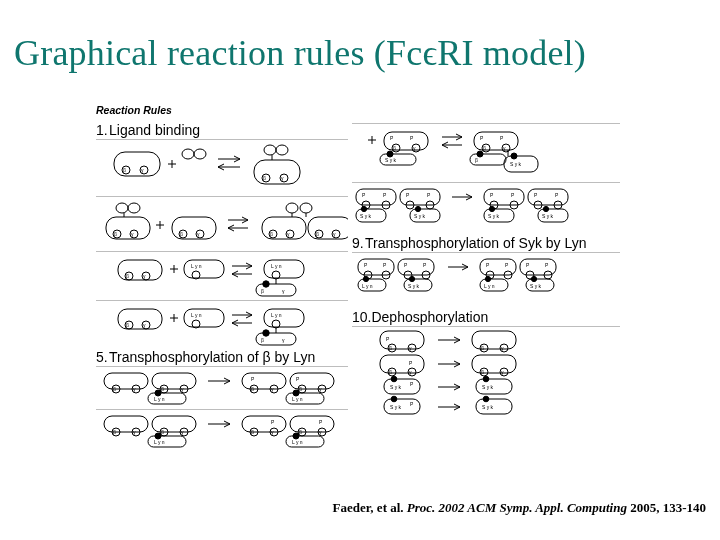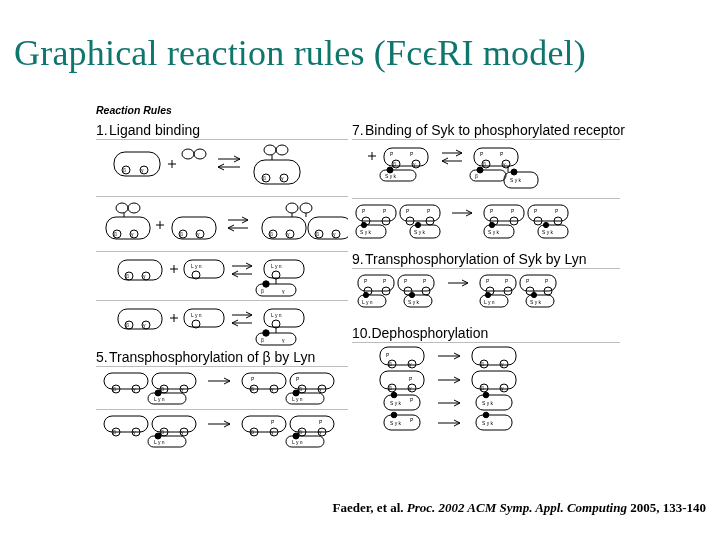--- a/index.html
+++ b/index.html
@@ -310,23 +310,20 @@
           </g>
         </svg>
       </div>
     </div>
 
   </div>
 
   <div class="col-right">
 
     <div class="rule">
-      <div class="rule-label">
-        <span class="num">7.</span><span>Binding of Syk to phosphorylated receptor</span>
-      </div>
       <div class="rule-rule-line"></div>
       <div class="rule-body">
         <svg width="268" height="54" viewBox="0 0 268 54">
           <g fill="none" stroke="#000" stroke-width="1">
             <path d="M16 14 h8 M20 10 v8"></path>
             <rect x="32" y="6" width="44" height="18" rx="8" ry="8"></rect>
             <circle cx="44" cy="22" r="4"></circle>
               <circle cx="64" cy="22" r="4"></circle>
             <rect x="28" y="28" width="36" height="11" rx="5.5" ry="5.5"></rect>
             <circle cx="38" cy="28" r="3" fill="#000"></circle>

